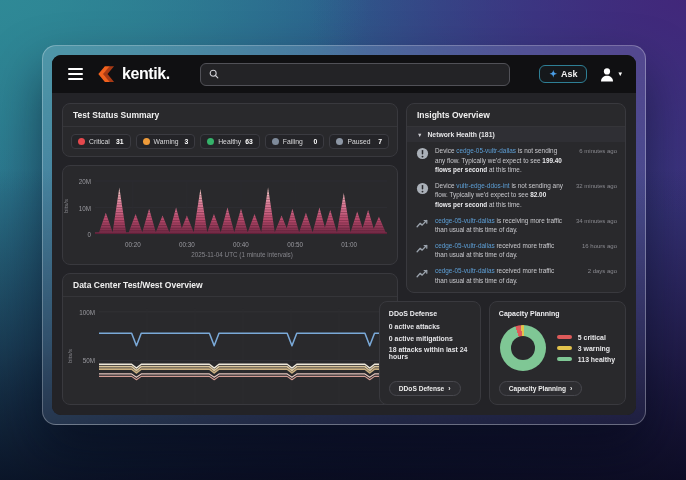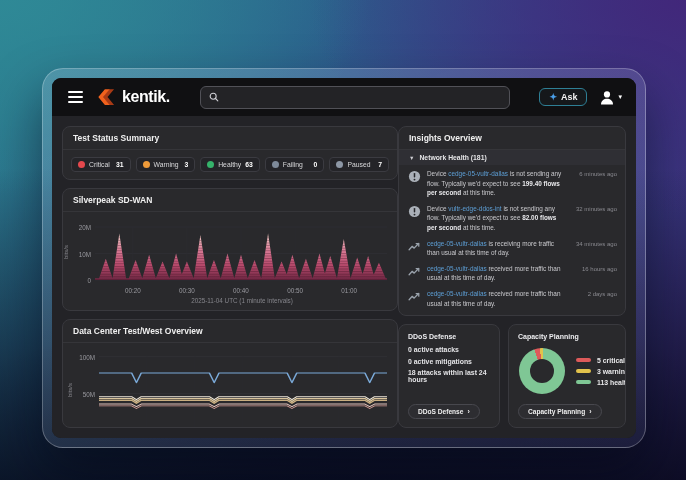--- a/index.html
+++ b/index.html
@@ -7,43 +7,43 @@
     width:686px;height:480px;overflow:hidden;position:relative;
     font-family:"Liberation Sans",sans-serif;
     background:
       radial-gradient(120% 90% at 0% 0%, rgba(47,138,151,.9), rgba(47,138,151,0) 45%),
       radial-gradient(110% 90% at 100% 0%, rgba(66,38,122,.95), rgba(66,38,122,0) 50%),
       radial-gradient(120% 80% at 50% 120%, rgba(12,16,40,.95), rgba(12,16,40,0) 70%),
       linear-gradient(115deg,#2c7f8f 0%,#2b618c 35%,#34478a 60%,#3d2b78 100%);
   }
   .backdrop-dim{position:absolute;inset:0;background:linear-gradient(180deg,rgba(8,10,28,0) 35%,rgba(8,10,28,.55) 75%,rgba(6,8,24,.8) 100%);}
   .glass{
-    position:absolute;left:42px;top:68px;width:602px;height:378px;border-radius:21px;
+    position:absolute;left:42px;top:45px;width:602px;height:378px;border-radius:14px;
     background:linear-gradient(160deg,rgba(195,215,240,.22),rgba(130,140,190,.10));
     border:1px solid rgba(255,255,255,.28);
     box-shadow:0 26px 50px rgba(4,7,22,.5);
   }
   .window{position:absolute;inset:9px;background:#1d1d20;border-radius:9px;display:flex;flex-direction:column;overflow:hidden;}
 
   
   .topbar{flex:0 0 38px;background:#101012;display:flex;align-items:center;padding:0 14px;gap:12px;}
   .burger{display:flex;flex-direction:column;gap:3px;cursor:pointer;padding:2px;}
   .burger span{display:block;width:15px;height:2px;background:#fff;border-radius:1px;}
   .logo{display:flex;align-items:center;gap:4px;}
   .logo-text{color:#fff;font-weight:800;font-size:16px;letter-spacing:-.4px;}
   .search{flex:0 0 292px;margin-left:auto;margin-right:auto;height:21px;background:#232326;border:1px solid #515157;border-radius:6px;display:flex;align-items:center;padding:0 8px;gap:6px;}
   .search input{background:none;border:none;outline:none;color:#ddd;font-size:9px;flex:1;min-width:0;}
   .ask-btn{display:flex;align-items:center;gap:4px;border:1px solid #2e7f95;background:#15181b;color:#f2f2f2;font-size:9px;font-weight:700;border-radius:6px;padding:3px 9px;cursor:pointer;}
   .ask-spark{color:#4a9fe8;font-size:9px;line-height:1;}
   .avatar{display:flex;align-items:center;gap:3px;color:#fff;cursor:pointer;}
 
   
-  .content{flex:1;background:#232327;padding:10px;display:flex;min-height:0;}
+  .content{flex:1;background:#232327;padding:10px;display:flex;gap:8px;min-height:0;}
   .col-left{width:336px;flex:0 0 336px;display:flex;flex-direction:column;gap:8px;min-height:0;}
-  .col-right{flex:1;display:flex;flex-direction:column;gap:8px;min-height:0;min-width:0;}
+  .col-right{flex:1;display:flex;flex-direction:column;gap:8px;min-height:0;min-width:0;align-items:flex-end;}
   .card{background:#29292c;border:1px solid #39393e;border-radius:8px;overflow:hidden;}
   .card-title{font-size:8.5px;font-weight:700;color:#f0f0f0;padding:6px 10px;border-bottom:1px solid #353539;}
 
   
   .badges{display:flex;gap:5px;padding:7px 8px;}
   .badge{flex:1;display:flex;align-items:center;gap:4px;background:#242428;border:1px solid #3b3b41;border-radius:4px;padding:3px 6px;cursor:pointer;}
   .badge .dot{width:7px;height:7px;border-radius:50%;flex:0 0 7px;}
   .badge .lbl{font-size:6.8px;color:#d8d8da;white-space:nowrap;}
   .badge .cnt{margin-left:auto;font-size:6.8px;font-weight:700;color:#fff;}
 
@@ -157,21 +157,20 @@
               </div>
               <div class="badge">
                 <span class="dot" style="background:#8d97a5"></span>
     <span class="lbl">Paused</span>
     <span class="cnt">7</span>
               </div>
             </div>
         </div>
 
         <div class="card">
-          <div class="card-title">Silverpeak SD-WAN</div>
           <div class="spk-wrap" id="spk-wrap">
             <svg id="spk-svg" viewBox="0 0 300 64" preserveAspectRatio="none">
                 <defs>
     <linearGradient id="spkGrad" x1="0" y1="7" x2="0" y2="60" gradientUnits="userSpaceOnUse">
       <stop offset="0" stop-color="#f2e9cf"></stop>
                     <stop offset="0.24" stop-color="#e8b2b6"></stop>
       <stop offset="0.45" stop-color="#d97a95"></stop>
                     <stop offset="0.72" stop-color="#b84a6c"></stop>
       <stop offset="1" stop-color="#6d2742"></stop>
     </linearGradient>

